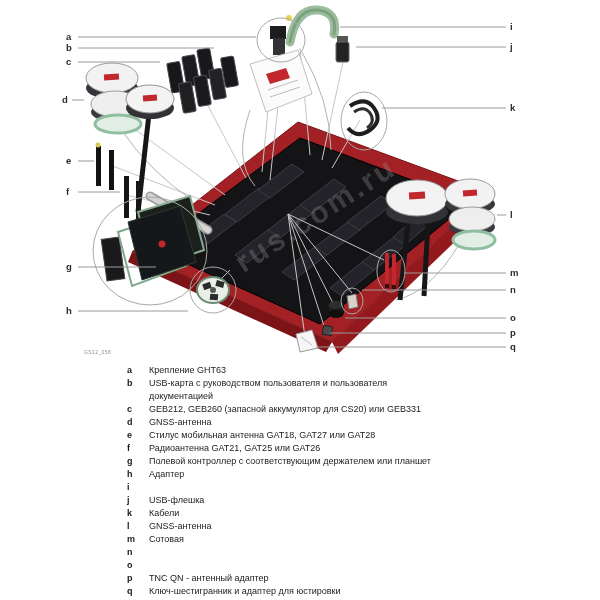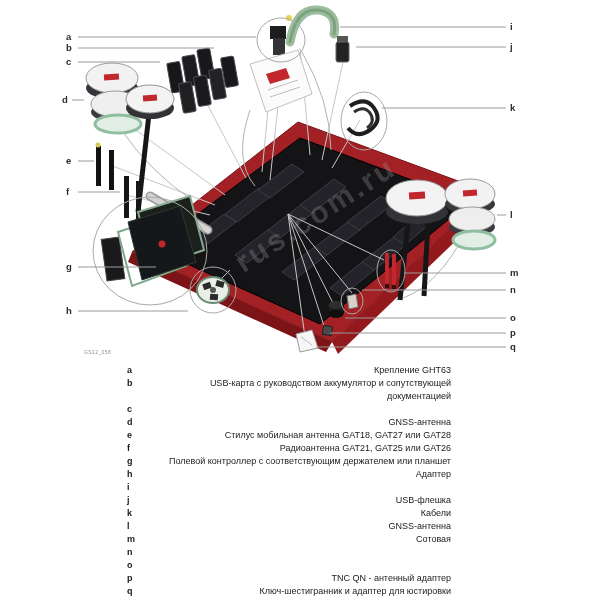--- a/index.html
+++ b/index.html
@@ -19,21 +19,21 @@
     letter-spacing:.4px;z-index:2;
   }
   .callout-letter{font-size:9.5px;font-weight:600;fill:#2c2c2c;}
   .leader{stroke:#9a9a9a;stroke-width:1;}
   .bubble{fill:none;stroke:#a8a8a8;stroke-width:1;}
   .spray{stroke:#c6c6c6;stroke-width:1;}
   .curve{fill:none;stroke:#b3b3b3;stroke-width:1;}
   .legend{position:absolute;top:364px;left:0;width:600px;z-index:4;}
   .legend-row{display:flex;padding-left:127px;font-size:9px;line-height:13px;color:#1b1b1b;}
   .legend-letter{width:22px;flex:none;font-weight:600;}
-  .legend-text{width:302px;text-align:right;}
+  .legend-text{width:302px;}
 </style>
 </head>
 <body>
 
 <div class="page">
   <div class="diagram">
     <svg width="600" height="360" viewBox="0 0 600 360">
 
       <g>
         <polygon points="132,252 298,122 488,192 332,342" fill="#a32125" stroke="#7c1417" stroke-width="1"></polygon>
@@ -259,24 +259,25 @@
     <div class="figure-id">GS12_058</div>
   </div>
 
   <div class="legend">
     <div class="legend-row">
         <span class="legend-letter">a</span>
         <span class="legend-text">Крепление GHT63</span>
       </div>
     <div class="legend-row">
         <span class="legend-letter">b</span>
-        <span class="legend-text">USB-карта с руководством аккумулятор и сопутствующей документацией</span>
+        <span class="legend-text">USB-карта с руководством пользователя и пользователя документацией</span>
       </div>
     <div class="legend-row">
         <span class="legend-letter">c</span>
+        <span class="legend-text">GEB212, GEB260 (запасной аккумулятор для CS20) или GEB331</span>
       </div>
     <div class="legend-row">
         <span class="legend-letter">d</span>
         <span class="legend-text">GNSS-антенна</span>
       </div>
     <div class="legend-row">
         <span class="legend-letter">e</span>
         <span class="legend-text">Стилус мобильная антенна GAT18, GAT27 или GAT28</span>
       </div>
     <div class="legend-row">

